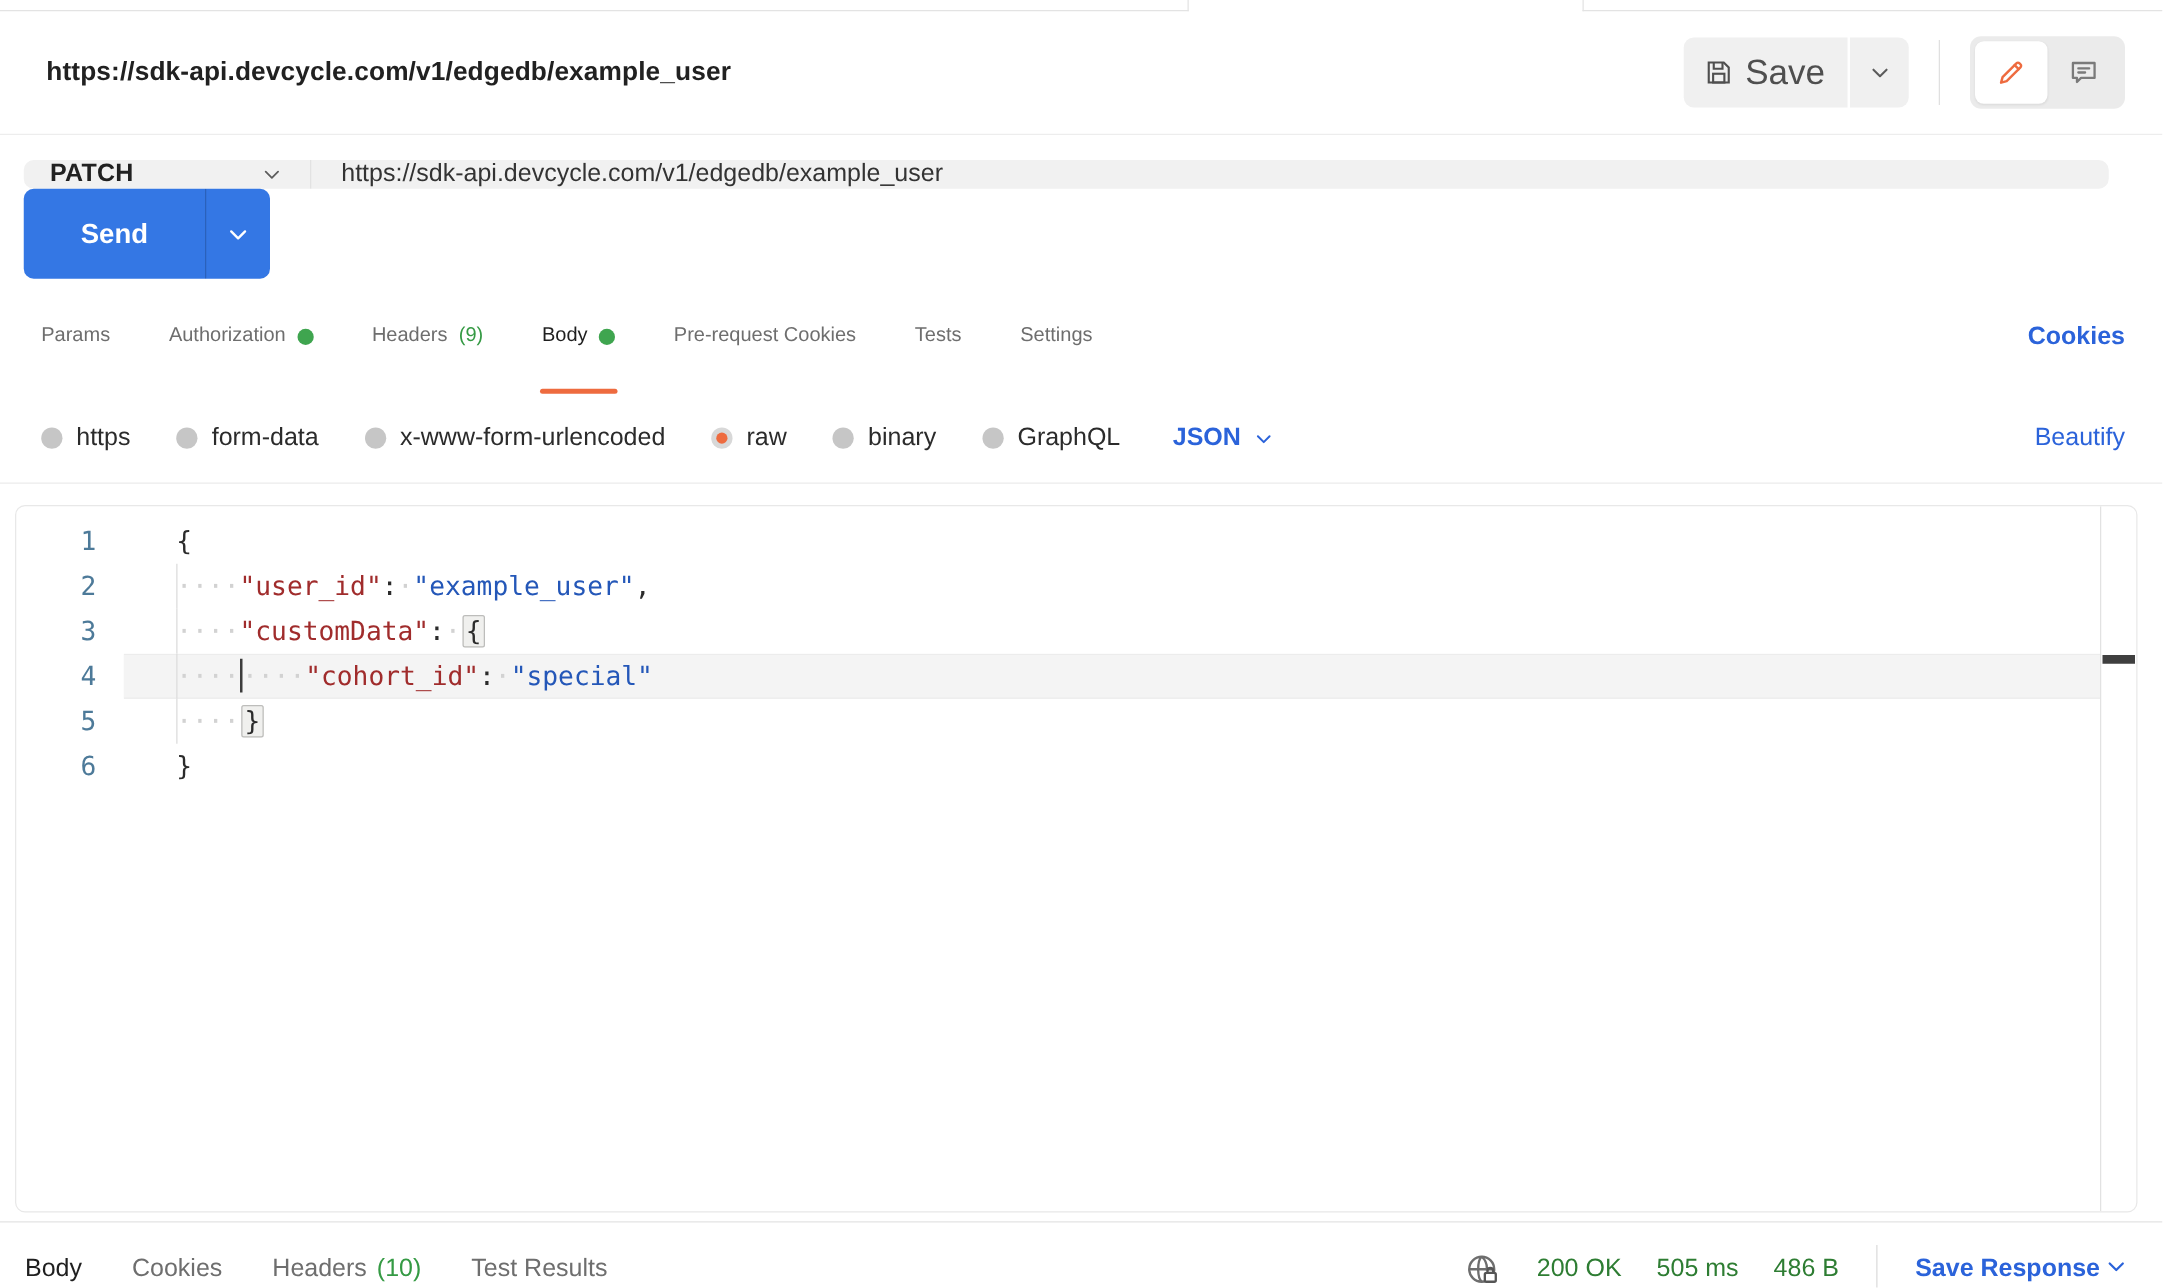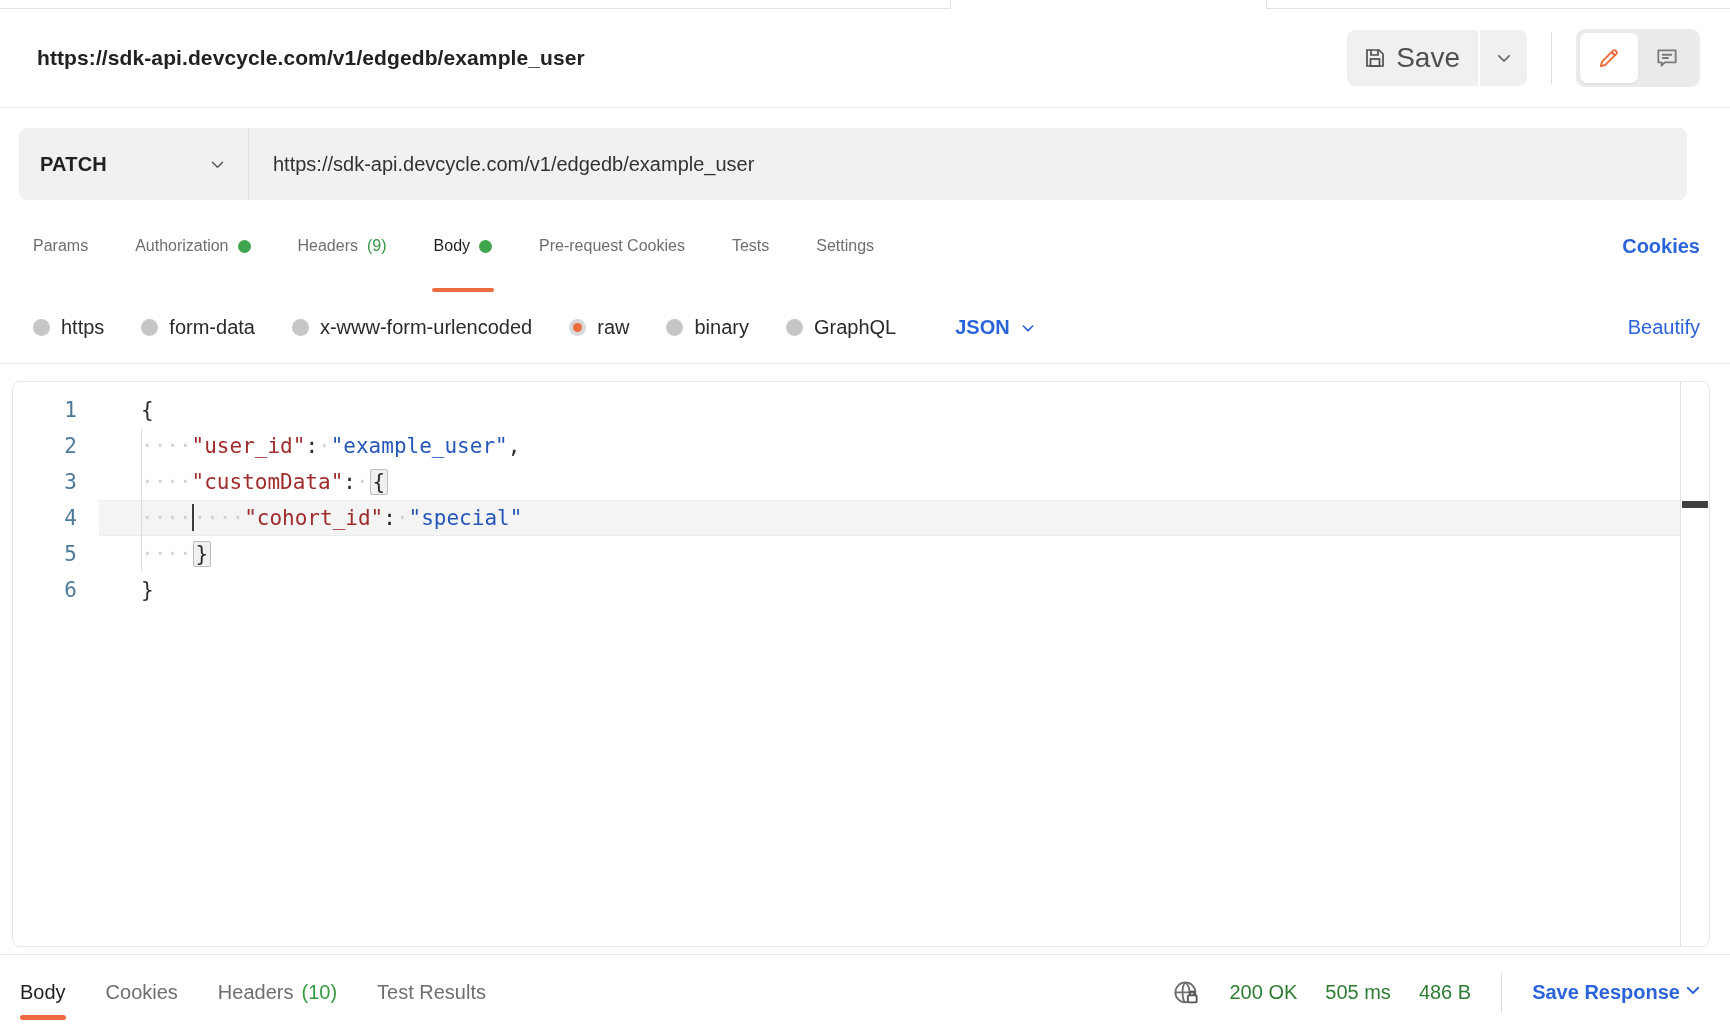--- a/index.html
+++ b/index.html
@@ -24,21 +24,21 @@
   .save-main { height:56px; padding:0 18px 0 16px; border-radius:8px 0 0 8px;
     font-size:28px; font-weight:500; gap:9px; }
   .save-caret { height:56px; width:47px; border-radius:0 8px 8px 0; color:#5c5c5c; }
   .v-sep { width:1px; height:52px; background:#e0e0e0; margin:0 24px; }
   .seg-control { background:#ebebeb; border-radius:9px; padding:4px; display:flex; }
   .seg-btn { width:58px; height:50px; display:flex; align-items:center; justify-content:center;
     border-radius:7px; border:none; background:transparent; cursor:pointer; }
   .seg-btn.selected { background:#fff; box-shadow:0 1px 2px rgba(0,0,0,.08); }
 
   
-  .request-row { padding:20px 27px 0 19px; display:flex; align-items:stretch; }
+  .request-row { padding:20px 27px 0 19px; display:flex; align-items:stretch;flex-direction:column; }
   .url-box { flex:1; display:flex; background:#f1f1f1; border-radius:8px; height:72px;
     margin-right:16px; overflow:hidden; }
   .method { width:229px; display:flex; align-items:center; padding:0 22px 0 21px;
     cursor:pointer; }
   .method-label { font-size:20px; font-weight:600; color:#212121; letter-spacing:.2px; }
   .method .chev { margin-left:auto; color:#5c5c5c; }
   .url-field { flex:1; border-left:1px solid #e2e2e2; display:flex; align-items:center; }
   .url-input { width:100%; height:100%; background:transparent; border:none; outline:none;
     font-family:inherit; font-size:20px; color:#333; padding:0 24px; }
   .send-split { width:197px; height:72px; background:#3477e4; border-radius:8px;
@@ -64,21 +64,21 @@
   
   .options-row { height:72px; display:flex; align-items:center; gap:37px;
     padding:0 30px 0 33px; border-bottom:1px solid #ececec; }
   .radio-item { display:flex; align-items:center; gap:11px; font-size:20px; color:#2b2b2b;
     cursor:pointer; }
   .radio { width:17px; height:17px; border-radius:50%; background:#c6c6c6; position:relative; }
   .radio.checked { background:#d8d8d8; }
   .radio.checked::after { content:""; position:absolute; inset:4px; border-radius:50%;
     background:#ee6b3f; }
   .lang-select { display:flex; align-items:center; gap:10px; color:#2b63da; font-size:20px;
-    font-weight:600; cursor:pointer; margin-left:22px; }
+    font-weight:600; cursor:pointer; margin-left:5px; }
   .beautify { margin-left:auto; font-weight:500; }
 
   
   .editor-wrap { padding:17px 20px 7px 12px; }
   .editor { position:relative; height:566px; border:1px solid #e8e8e8; border-radius:8px;
     background:#fff; overflow:hidden; padding-top:10px;
     font-family:"DejaVu Sans Mono","Liberation Mono",monospace; font-size:21px; }
   .code-line { display:flex; height:36px; }
   .ln { width:64px; text-align:right; color:#4d7a99; line-height:36px; flex:0 0 auto;
     user-select:none; }
@@ -176,20 +176,30 @@
       <span class="chev icon">
         <svg width="17" height="17" viewBox="0 0 24 24" fill="none" stroke="currentColor" stroke-width="2" stroke-linecap="round" stroke-linejoin="round">
             <polyline points="5 9 12 16 19 9"></polyline>
           </svg>
       </span>
     </div>
     <div class="url-field">
       <input class="url-input" readonly="" value="https://sdk-api.devcycle.com/v1/edgedb/example_user" style="">
     </div>
   </div>
+  <div class="send-split">
+    <button class="send-main">Send</button>
+    <button class="send-caret">
+      <span class="icon">
+        <svg width="19" height="19" viewBox="0 0 24 24" fill="none" stroke="currentColor" stroke-width="2.4" stroke-linecap="round" stroke-linejoin="round">
+            <polyline points="5 9 12 16 19 9"></polyline>
+          </svg>
+      </span>
+    </button>
+  </div>
 </div>
 
 <nav class="req-tabs">
   <div class="tab">
     <span>Params</span>
   </div>
   <div class="tab">
     <span>Authorization</span>
     <span class="dot"></span>
   </div>

